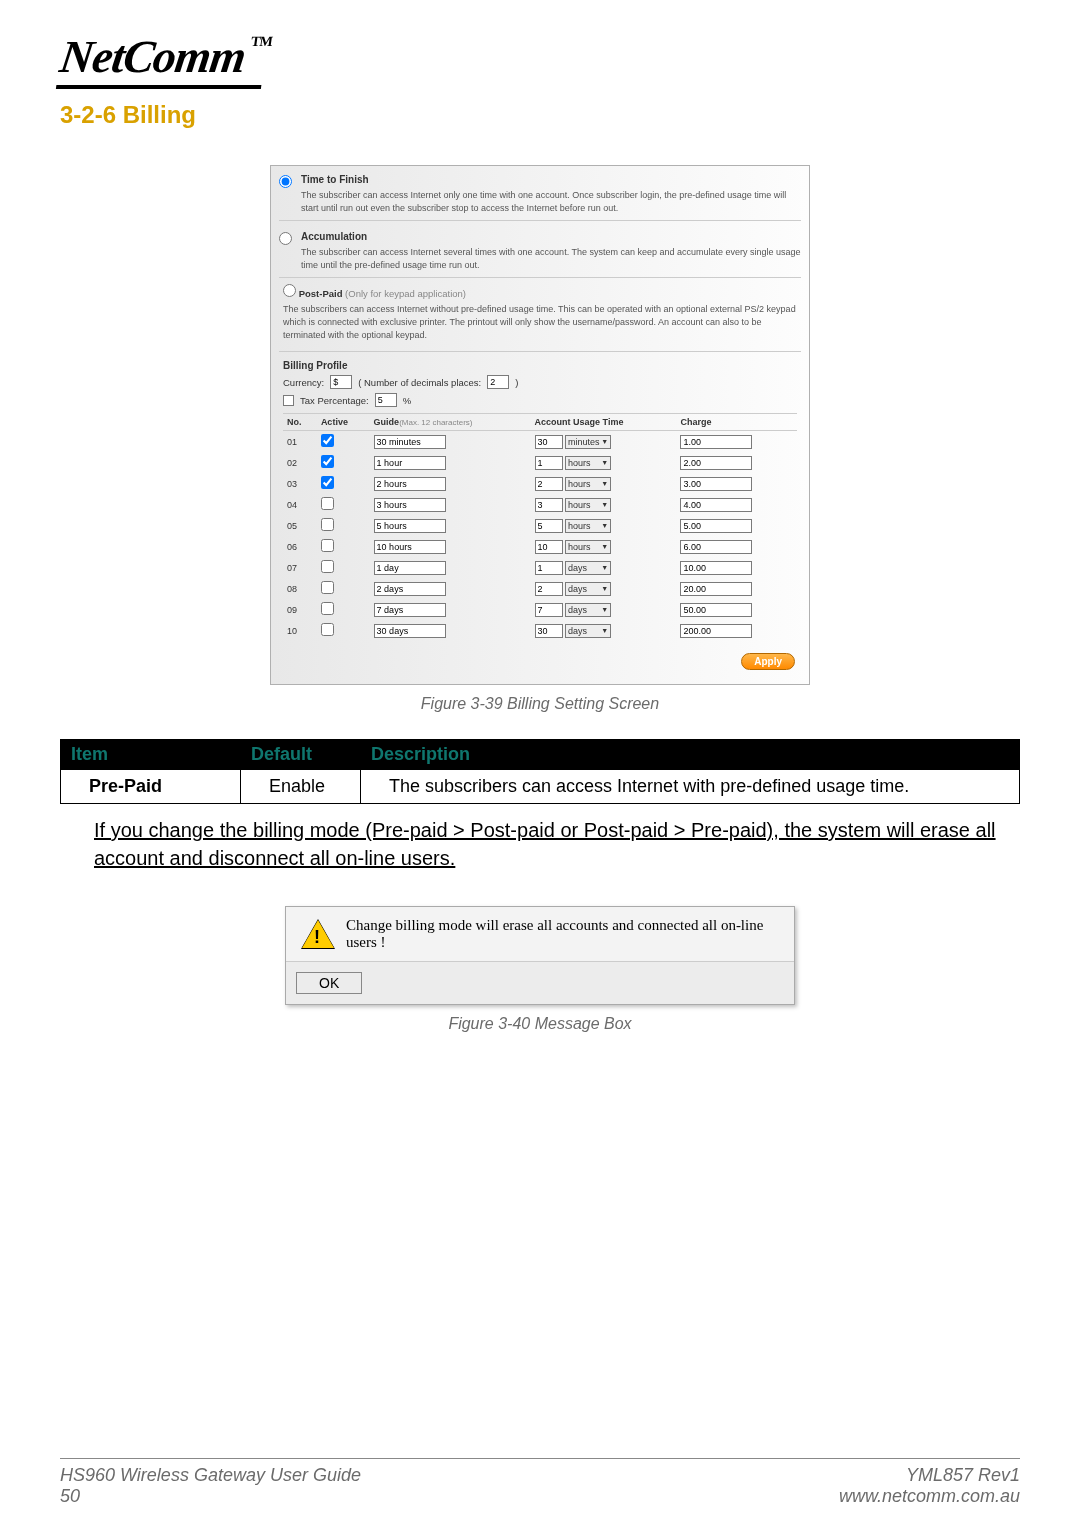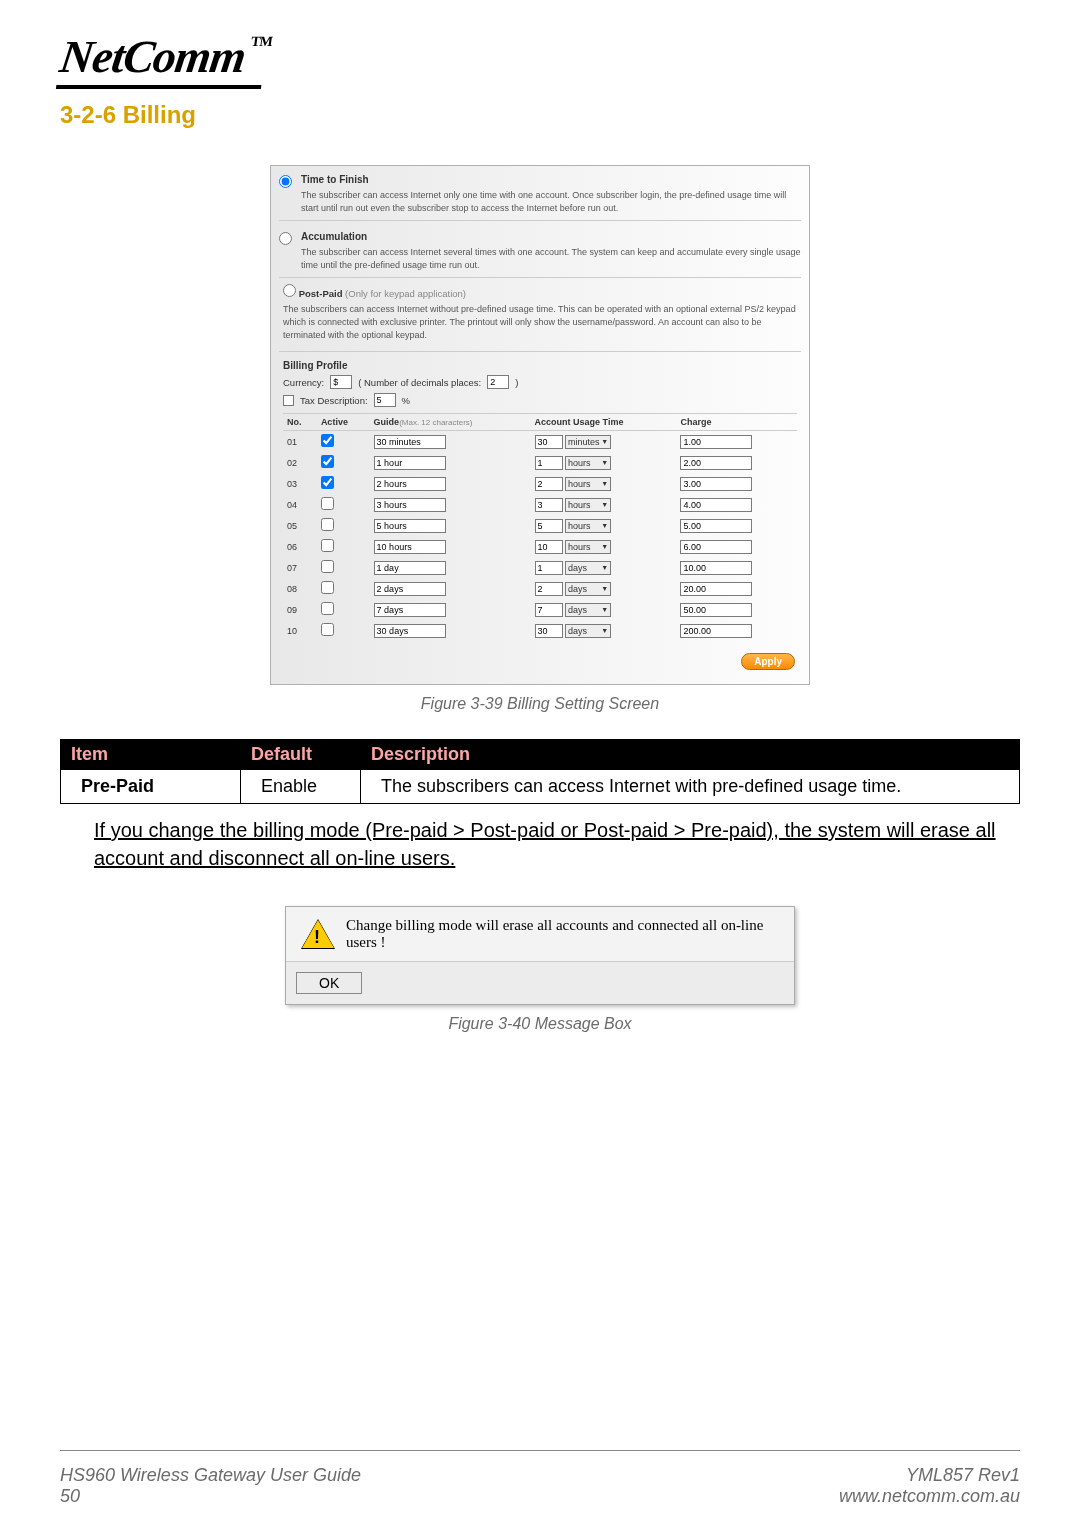--- a/index.html
+++ b/index.html
@@ -113,29 +113,29 @@
     margin-top: 10px;
   }
   .desc-table {
     width: 100%;
     border-collapse: collapse;
     margin-top: 26px;
     font-size: 18px;
   }
   .desc-table th {
     background: #000;
-    color: #fca5a5;
+    color: #0f766e;
     text-align: left;
     padding: 4px 10px;
     font-weight: bold;
     border: 1px solid #000;
   }
   .desc-table td {
     border: 1px solid #000;
-    padding: 6px 20px;
+    padding: 6px 28px;
     margin-left: 48px;
   }
   .note {
     font-size: 20px;
     line-height: 1.4;
     padding-left: 34px;
     margin-top: 12px;
     text-decoration: underline;
   }
   .msgbox-wrap { display:flex; justify-content:center; margin-top: 34px; }
@@ -195,21 +195,21 @@
     position: absolute;
     bottom: 20px;
     left: 60px;
     right: 60px;
     border-top: 1px solid #888;
     display: flex;
     justify-content: space-between;
     font-style: italic;
     color: #6b6b6b;
     font-size: 18px;
-    padding-top: 14px;
+    padding-top: 6px;
   }
   .footer .left, .footer .right { display:flex; flex-direction:column; }
   .footer .right { text-align: right; }
 </style>
 </head>
 <body>
 
 <div class="page">
   <div>
     <span class="logo"><span>NetComm</span><sup>TM</sup></span>
@@ -250,21 +250,21 @@
 
       <div class="profile-row">
         <span>Currency:</span>
         <input class="tiny-input w20" value="$" style="">
         <span>( Number of decimals places:</span>
         <input class="tiny-input w20" value="2" style="">
         <span>)</span>
       </div>
       <div class="profile-row">
         <span class="small-check"></span>
-        <span>Tax Description:</span>
+        <span>Tax Percentage:</span>
         <input class="tiny-input w20" value="5" style="">
         <span>%</span>
       </div>
 
       <table class="tbl">
         <thead>
           <tr>
             <th>No.</th>
             <th>Active</th>
             <th><span>Guide</span><span style="font-weight:normal;color:#888;font-size:8px;">(Max. 12 characters)</span></th>

